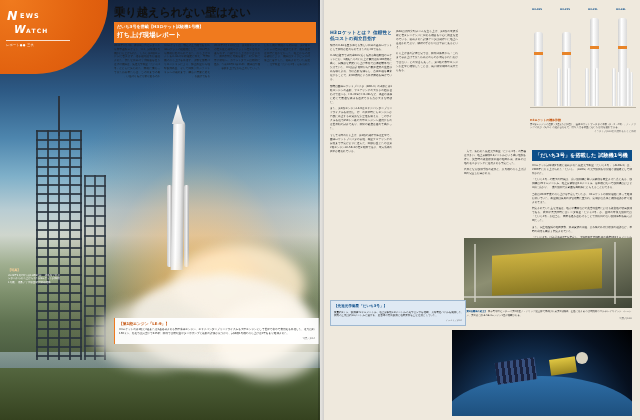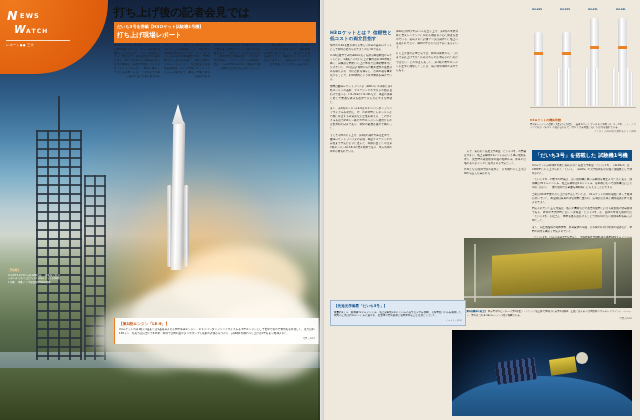--- a/index.html
+++ b/index.html
@@ -149,21 +149,21 @@
 
     <div class="newswatch">
       <div class="nw-n">N</div>
       <div class="nw-ews">EWS</div>
       <div class="nw-w">W</div>
       <div class="nw-atch">ATCH</div>
       <div class="nw-rule"></div>
       <div class="nw-sub">レポート●● 三代</div>
     </div>
 
-    <div class="headline">打ち上げ後の記者会見では</div>
+    <div class="headline">乗り越えられない壁はない</div>
 
     <div class="kicker">
       <div class="k1">だいち3号を搭載【H3ロケット試験機1号機】</div>
       <div class="k2">打ち上げ現場レポート</div>
     </div>
 
     <div class="lcols">
       <div class="lcol">
           <p>2023年3月7日、種子島宇宙センターから新型基幹ロケット「H3」試験機1号機が打ち上げられた。しかし第2段エンジンに着火せず、指令破壊信号が送信された。新たな日本の宇宙輸送を担うはずの機体は、先進光学衛星「だいち3号」とともに失われた。開発に携わってきた技術者たちは、この日までの長い道のりをどう振り返るのか。</p>
         </div>

